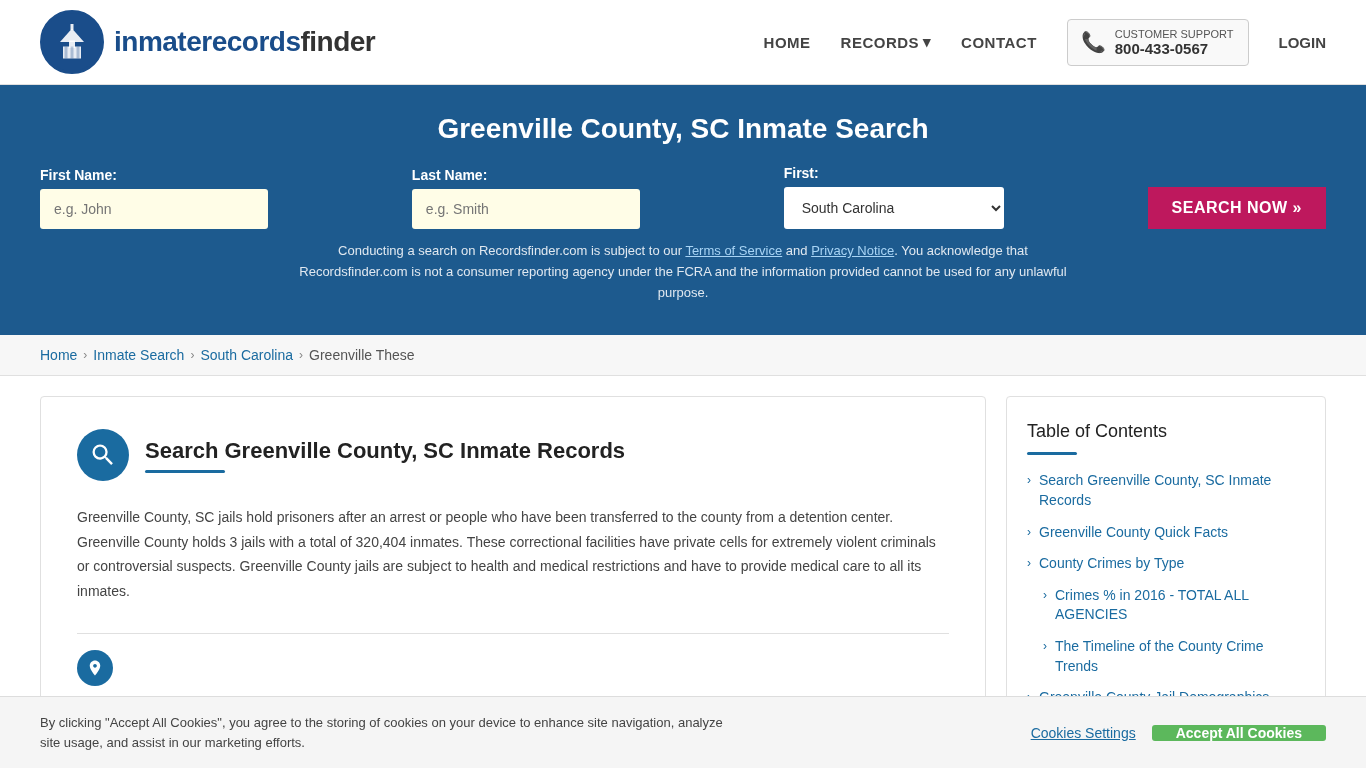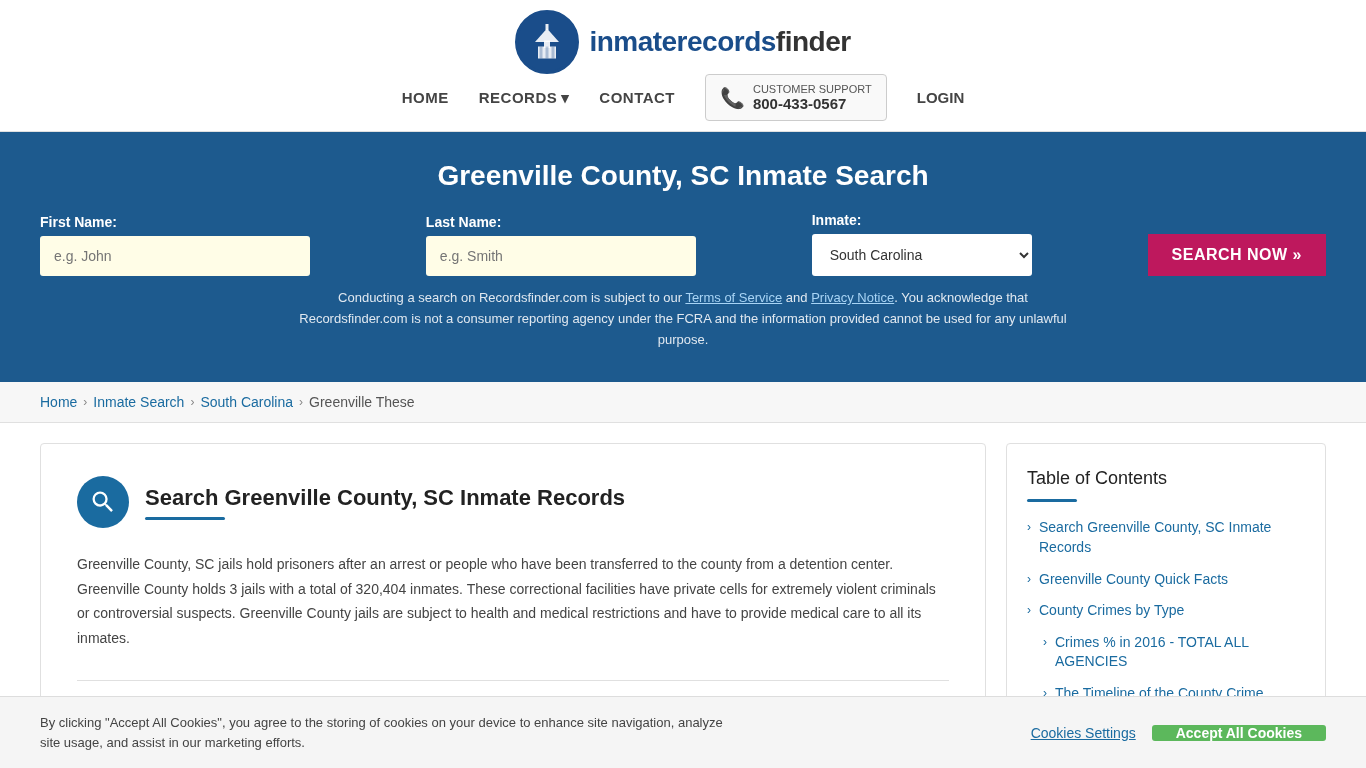--- a/index.html
+++ b/index.html
@@ -6,21 +6,20 @@
     body { font-family: Arial, sans-serif; font-size: 14px; color: #333; background: #fff; }
 
     
     .header {
       display: flex;
       align-items: center;
       justify-content: space-between;
       padding: 10px 40px;
       border-bottom: 1px solid #e0e0e0;
       background: #fff;
-      flex-direction: column;
     }
     .logo-area {
       display: flex;
       align-items: center;
       gap: 10px;
     }
     .logo-circle {
       width: 64px;
       height: 64px;
       border-radius: 50%;
@@ -123,21 +122,21 @@
       flex-direction: column;
       gap: 6px;
       text-align: left;
     }
     .form-label {
       color: #fff;
       font-size: 14px;
       font-weight: 600;
     }
     .form-input {
-      width: 270px;
+      width: 228px;
       padding: 12px 14px;
       font-size: 14px;
       border: none;
       border-radius: 3px;
       background: #fffde7;
       color: #999;
       outline: none;
     }
     .form-select {
       width: 220px;
@@ -392,21 +391,21 @@
   <div class="search-form">
     <div class="form-group">
       <label class="form-label">First Name:</label>
       <input class="form-input" type="text" placeholder="e.g. John" style="">
     </div>
     <div class="form-group">
       <label class="form-label">Last Name:</label>
       <input class="form-input" type="text" placeholder="e.g. Smith" style="">
     </div>
     <div class="form-group">
-      <label class="form-label">Inmate:</label>
+      <label class="form-label">First:</label>
       <select class="form-select">
         <option>South Carolina</option>
         <option>Alabama</option>
         <option>Alaska</option>
         <option>California</option>
         <option>Florida</option>
         <option>Georgia</option>
         <option>New York</option>
         <option>Texas</option>
       </select>

